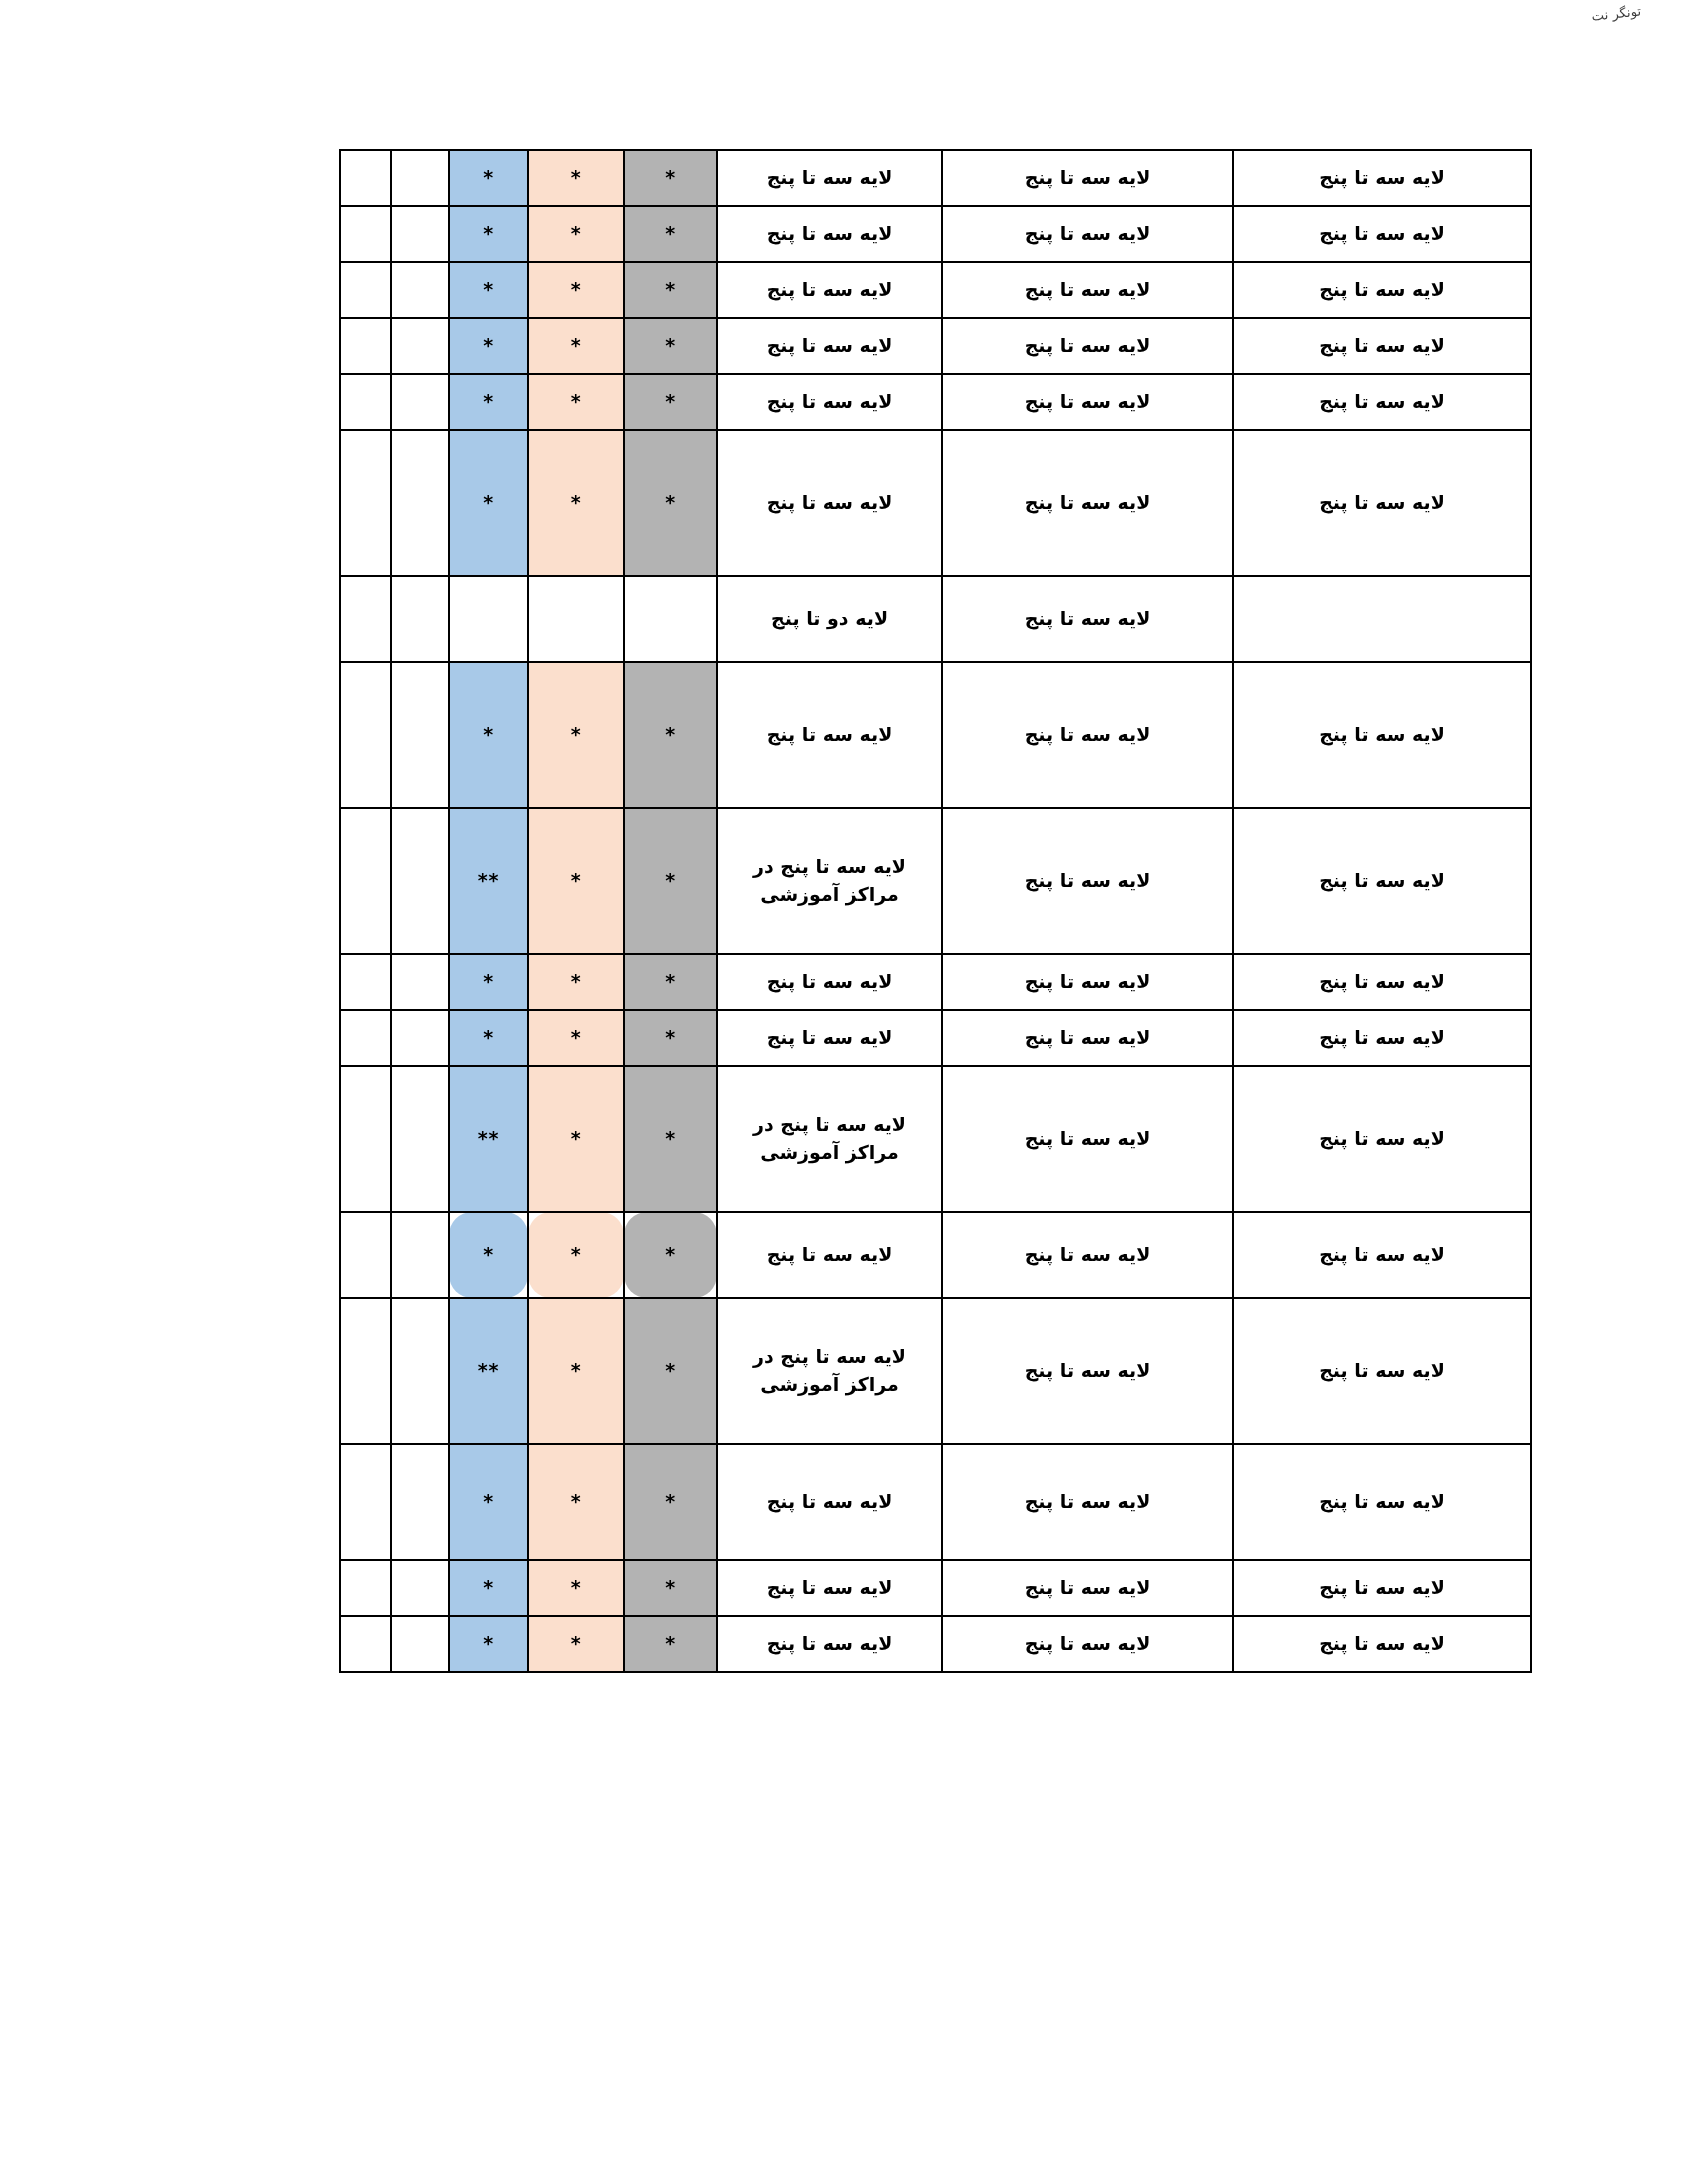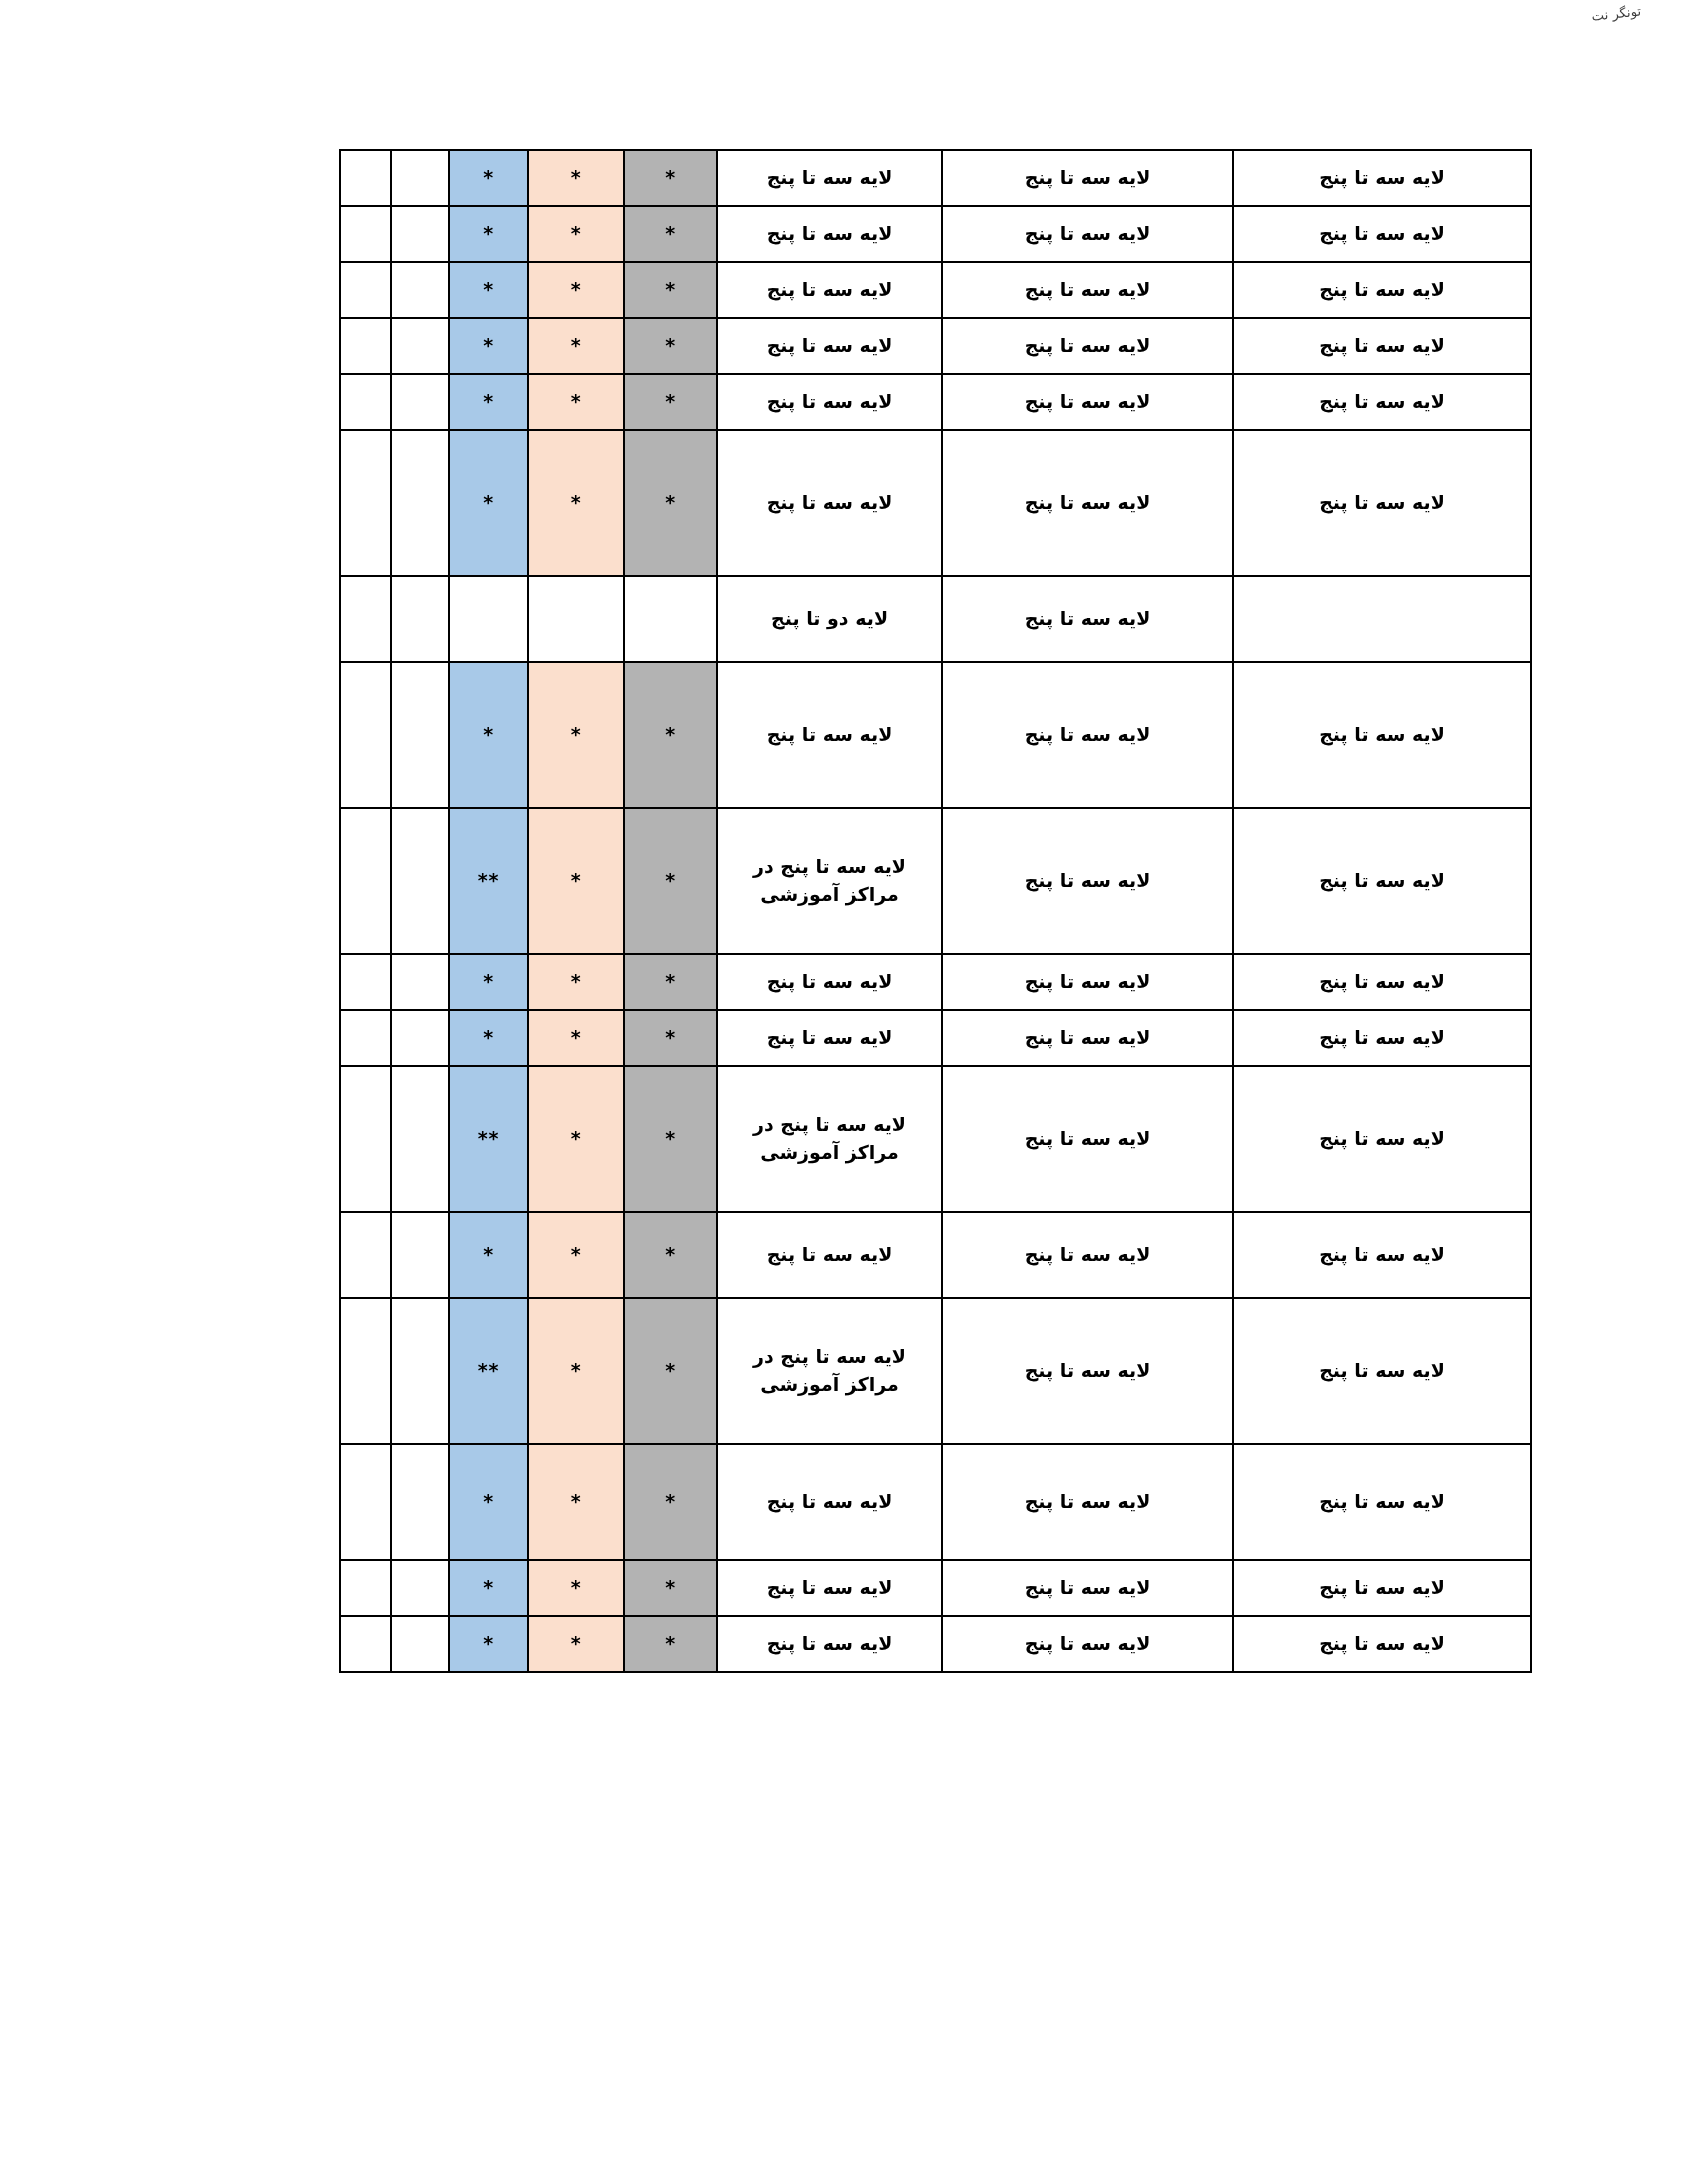--- a/index.html
+++ b/index.html
@@ -83,21 +83,21 @@
   td.star {
     font-size: 18px;
     font-weight: bold;
     letter-spacing: 0.7px;
   }
 
   td.text-cell { text-align: center; }
 
   
   tr.h-sm td { height: 46px; }
-  tr.h-md td { height: 76px; }
+  tr.h-md td { height: 76px; border-radius: 23px; }
   tr.h-lg td { height: 106px; }
   tr.h-xl td { height: 136px; }
 </style>
 </head>
 <body>
 
 <div class="page">
 
   <div class="corner-mark">تونگر نت</div>
 

